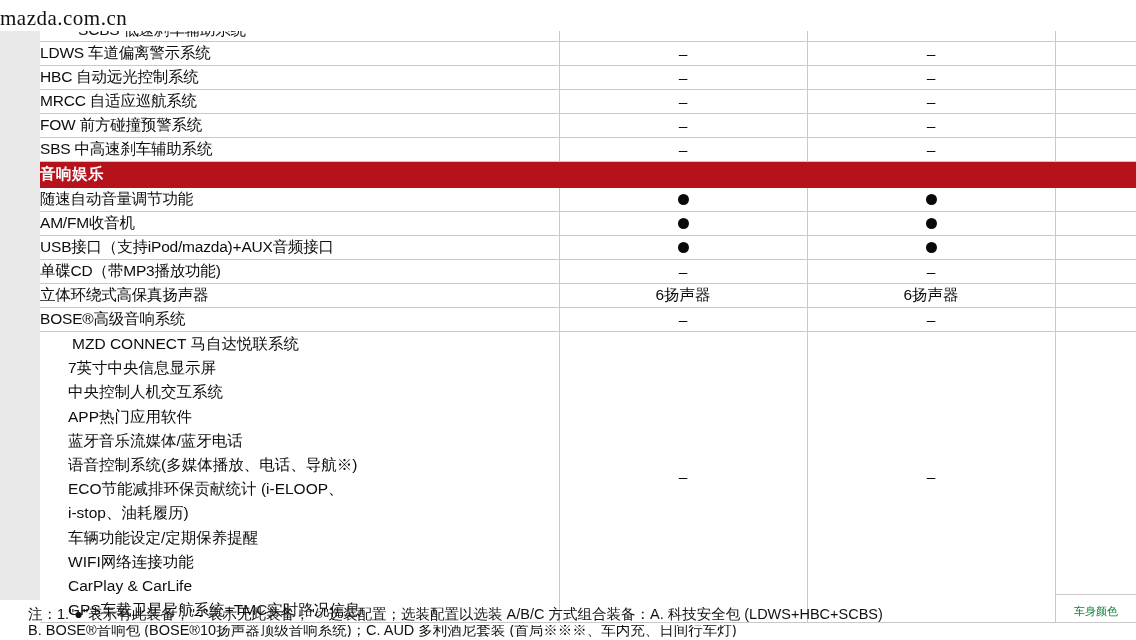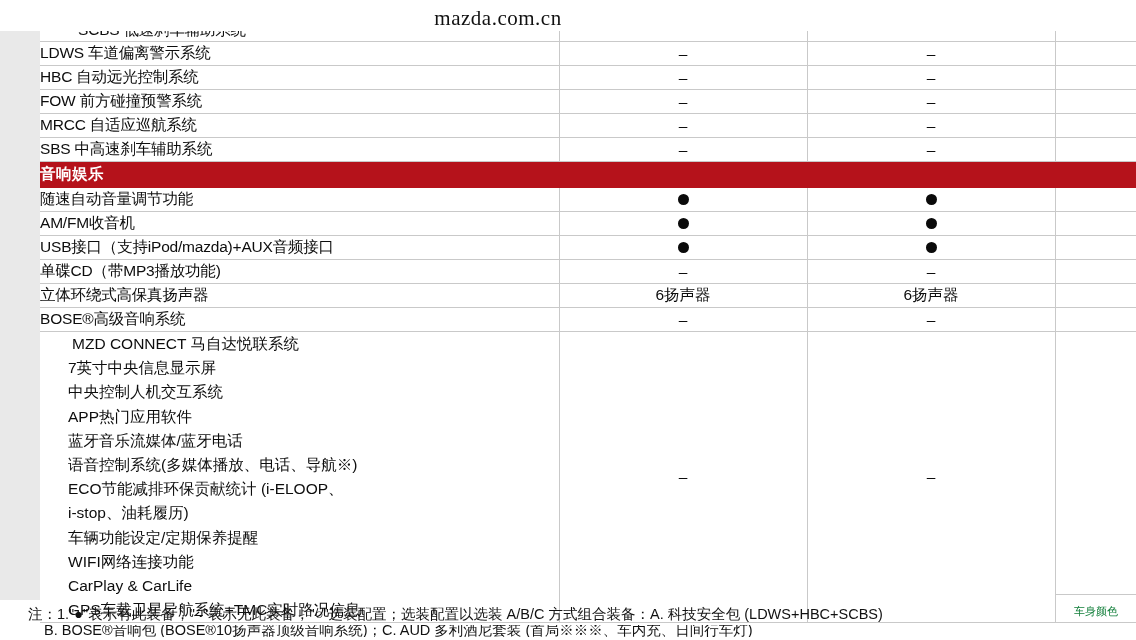--- a/index.html
+++ b/index.html
@@ -19,21 +19,20 @@
     width: 1136px;
     height: 640px;
     background: #ffffff;
   }
   
   .site-url {
     position: absolute;
     top: 6px;
     left: 0;
     width: 996px;
-    text-align: center;
     font-family: "Liberation Serif", serif;
     font-size: 21px;
     color: #111111;
     letter-spacing: 0.5px;
   }
   
   .left-gutter {
     position: absolute;
     left: 0;
     top: 31px;
@@ -154,21 +153,21 @@
   .footnote-line { white-space: nowrap; }
   .fn-indent { padding-left: 22px; }
   .fn-clip {
     overflow: hidden;
     height: 12px;
     position: relative;
   }
   .fn-clip span {
     position: absolute;
     top: -5px;
-    left: 16px;
+    left: 0;
     text-align: right;
   }
   
   .body-color-label {
     position: absolute;
     right: 18px;
     top: 604px;
     font-size: 11px;
     color: #15803d;
     white-space: nowrap;
@@ -215,27 +214,27 @@
         <td class="val-cell">–</td>
         <td class="val-cell"></td>
       </tr>
       <tr>
         <td class="name-cell">HBC 自动远光控制系统</td>
         <td class="val-cell">–</td>
         <td class="val-cell">–</td>
         <td class="val-cell"></td>
       </tr>
       <tr>
+        <td class="name-cell">MRCC 自适应巡航系统</td>
+        <td class="val-cell">–</td>
+        <td class="val-cell">–</td>
+        <td class="val-cell"></td>
+      </tr>
+      <tr>
         <td class="name-cell">FOW 前方碰撞预警系统</td>
-        <td class="val-cell">–</td>
-        <td class="val-cell">–</td>
-        <td class="val-cell"></td>
-      </tr>
-      <tr>
-        <td class="name-cell">MRCC 自适应巡航系统</td>
         <td class="val-cell">–</td>
         <td class="val-cell">–</td>
         <td class="val-cell"></td>
       </tr>
       <tr>
         <td class="name-cell">SBS 中高速刹车辅助系统</td>
         <td class="val-cell">–</td>
         <td class="val-cell">–</td>
         <td class="val-cell"></td>
       </tr>

